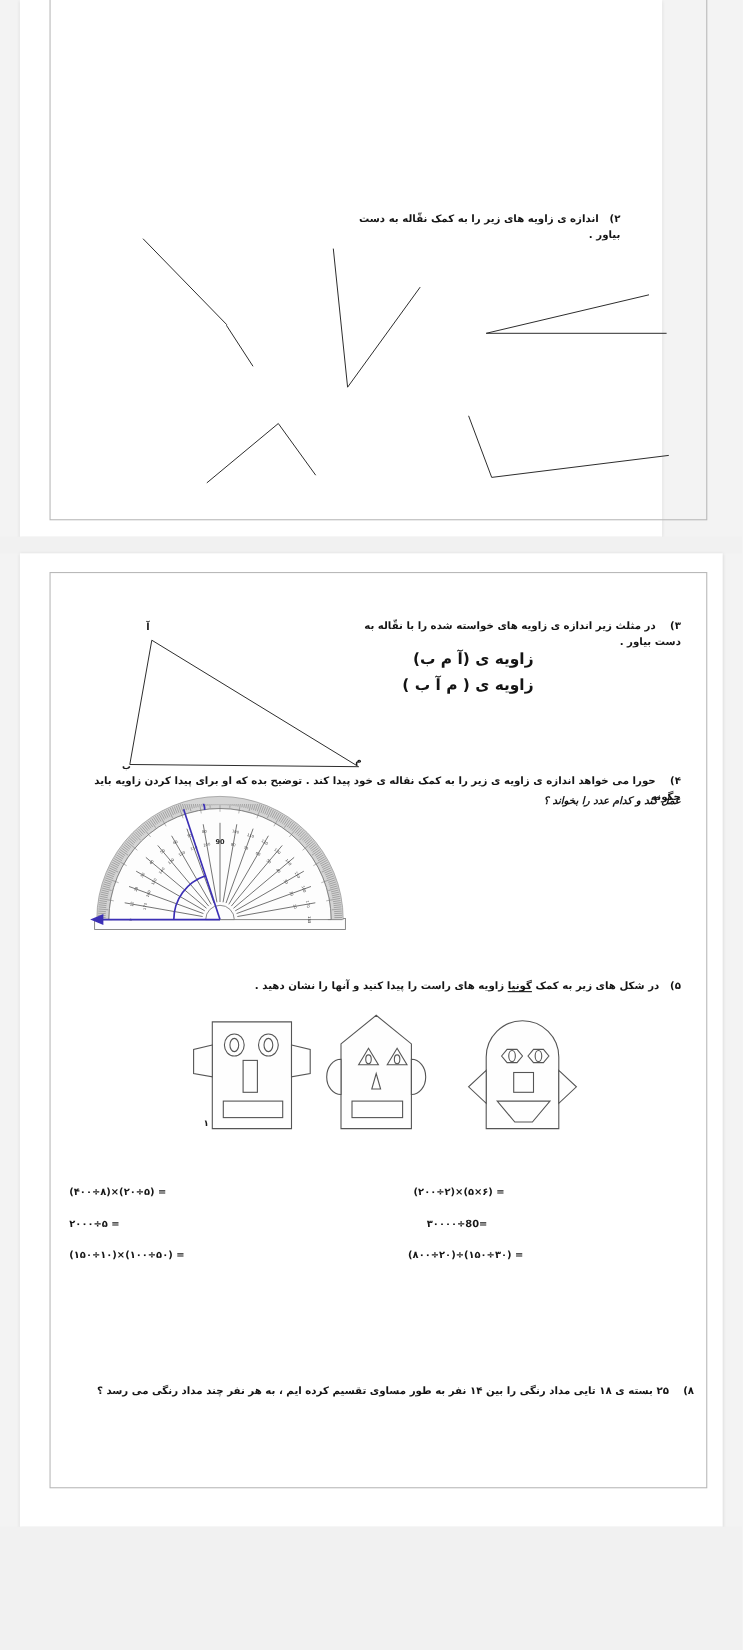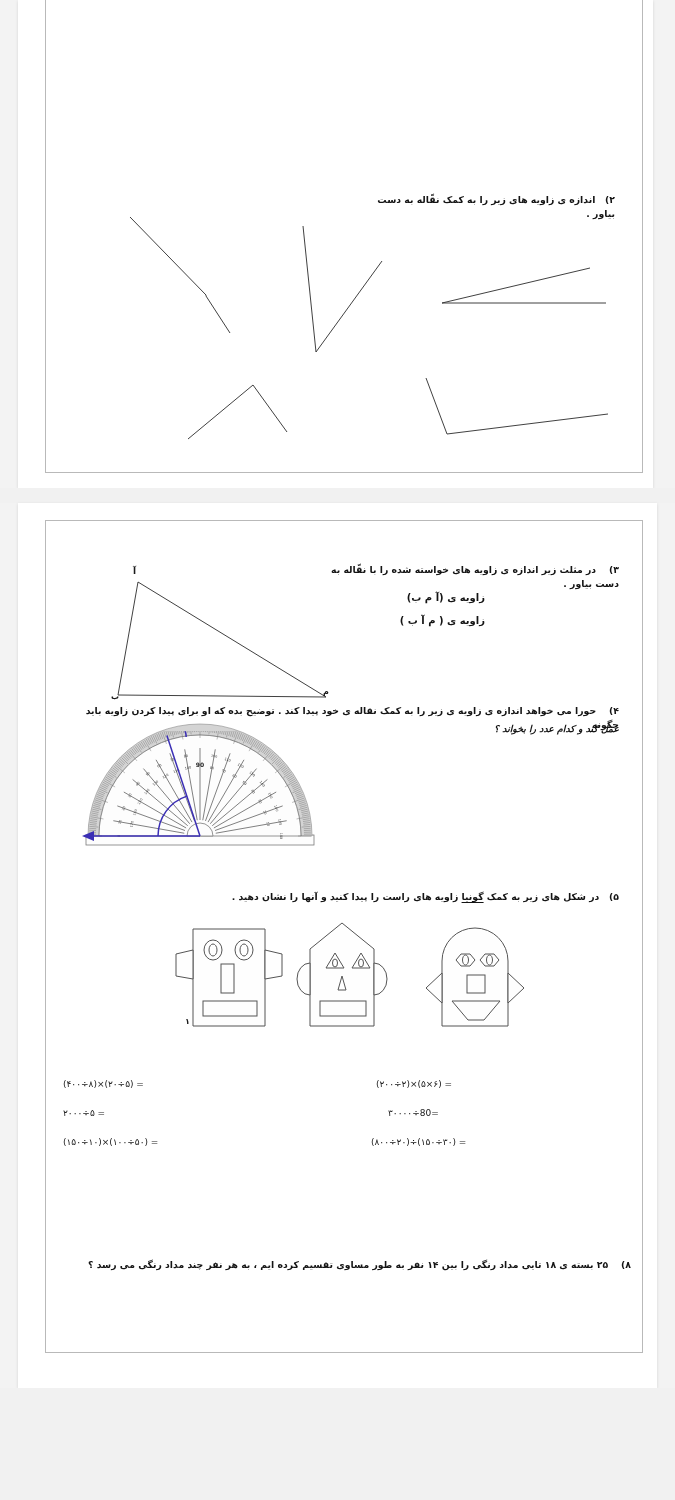--- a/index.html
+++ b/index.html
@@ -20,21 +20,21 @@
   .page {
     position: absolute;
     background: #ffffff;
     box-shadow: 0 1px 3px rgba(0,0,0,0.13);
   }
   .page-inner {
     position: absolute;
     inset: 0;
     border: 1px solid #b9b9b9;
   }
-  #page1 { left: 18px; top: 0px;    width: 635px; height: 488px; }
+  #page1 { left: 18px; top: 0px;    width: 584px; height: 488px; }
   #page1 .page-inner { left: 27px; top: -10px; width: 598px; height: 483px; }
 
   #page2 { left: 18px; top: 503px;  width: 639px; height: 885px; }
   #page2 .page-inner { left: 27px; top: 17px; width: 598px; height: 833px; }
 
   .gap-strip {
     position: absolute; left: 0; width: 675px;
     background: #f1f1f1;
   }
 
@@ -47,29 +47,29 @@
     color: #141414;
     font-size: 9.3px;
     line-height: 1.55;
     font-weight: 700;
     letter-spacing: 0.1px;
   }
   .sub {
     position: absolute;
     direction: rtl;
     text-align: right;
-    font-size: 10px;
+    font-size: 14px;
     font-weight: 700;
     color: #141414;
   }
   .expr {
     position: absolute;
     direction: ltr;
     font-size: 9px;
-    font-weight: 400;
+    font-weight: 700;
     color: #161616;
     white-space: nowrap;
   }
   .underline-word { text-decoration: underline; text-underline-offset: 1.5px; }
 
   svg { display: block; overflow: visible; }
   .ln { stroke: #2b2b2b; stroke-width: 0.9; fill: none; }
   .fig { stroke: #555; stroke-width: 1.0; fill: #fefefe; }
   .blue { stroke: #3b2fb5; stroke-width: 1.5; fill: none; }
   .bluefill { fill: #3b2fb5; }

